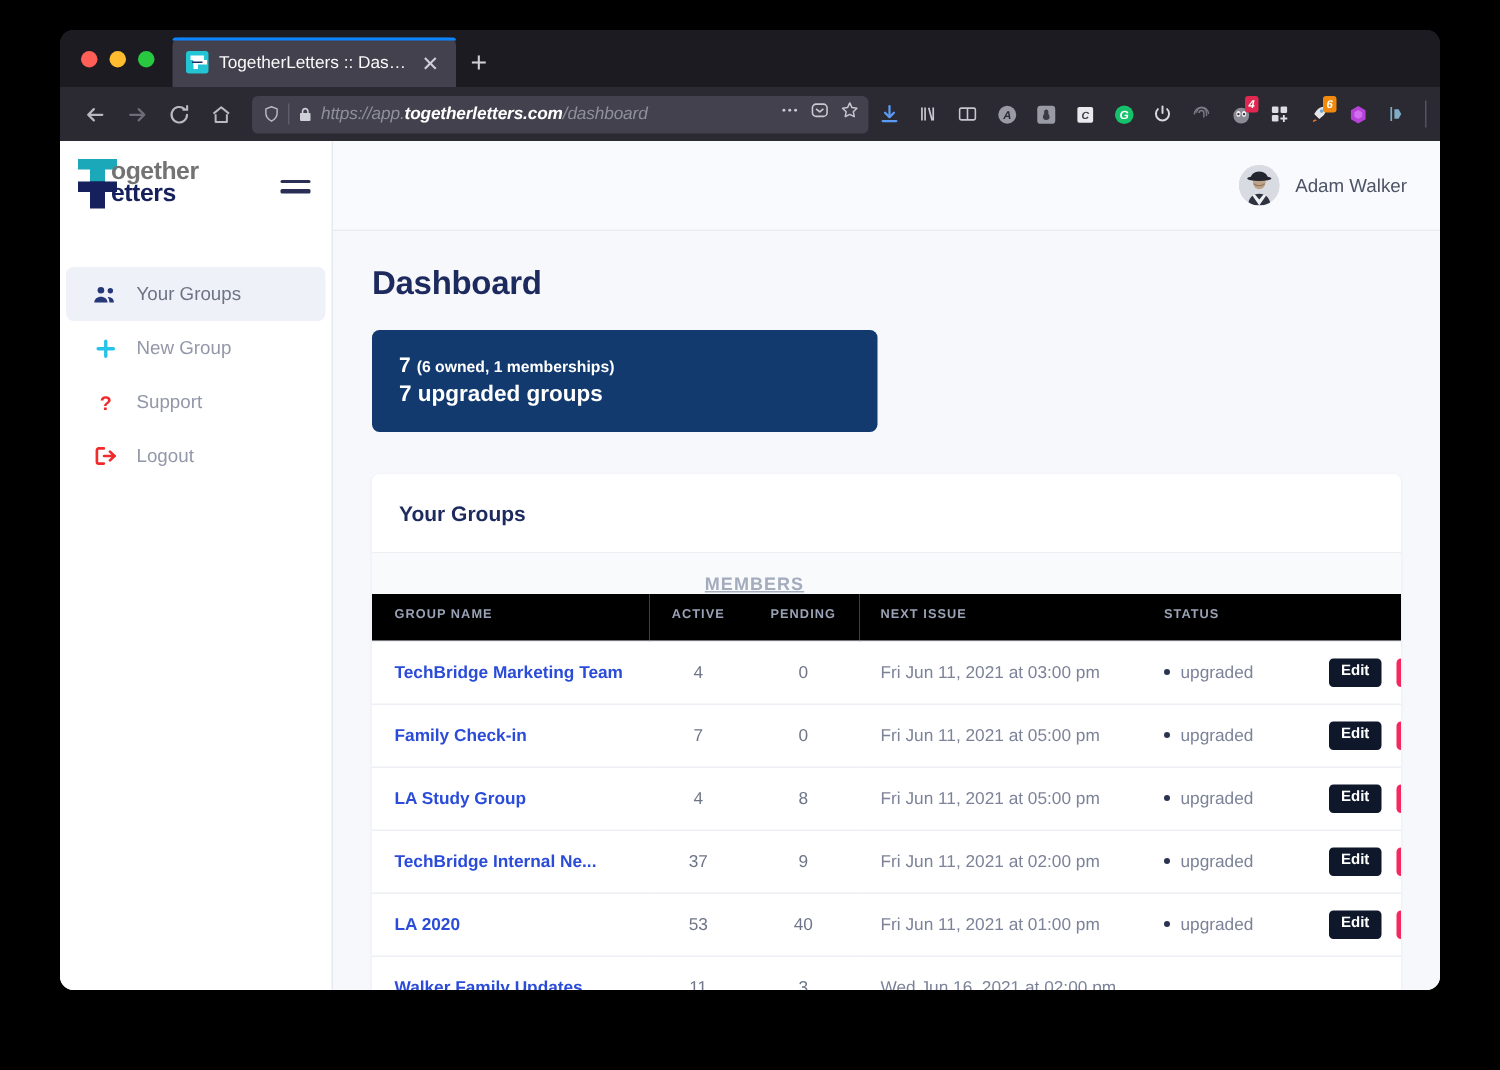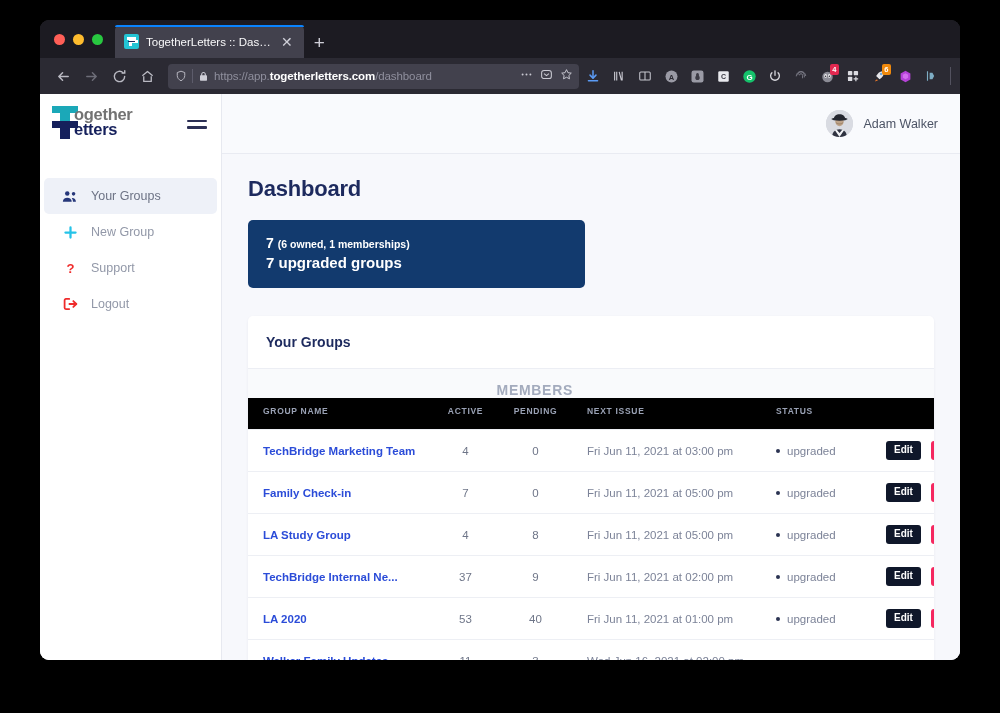--- a/index.html
+++ b/index.html
@@ -100,20 +100,21 @@
 
   
   .navbar {
     height: 36px;
     background: #2b2a33;
     display: flex;
     align-items: center;
     padding: 0 10px;
     gap: 2px;
     flex: 0 0 auto;
+    font-style: italic;
   }
   .navbtn {
     width: 26px; height: 26px;
     display: flex; align-items: center; justify-content: center;
     color: #b9b9c2;
     border-radius: 4px;
     flex: 0 0 auto;
   }
   .navbtn.disabled { color: #6d6d78; }
   .navbtn svg { display: block; }
@@ -313,27 +314,28 @@
   table.groups { width: 100%; border-collapse: collapse; table-layout: fixed; }
   table.groups thead tr.grp { background: #f9fafc; }
   .th-group { width: 185px; }
   .th-active { width: 65px; }
   .th-pending { width: 75px; }
   .th-next { width: 185px; }
   .th-status { width: 120px; }
   .th-actions { width: 130px; }
 
   th.colgrp {
-    font-size: 14px;
+    font-size: 12px;
     letter-spacing: 0.7px;
     color: #a3abbd;
     font-weight: 600;
-    text-align: right;
+    text-align: center;
     padding: 13px 0 0 0;
     background: #f9fafc;
+    text-decoration: underline;
   }
   thead tr.heads th {
     font-size: 8.5px;
     letter-spacing: 0.7px;
     color: #9aa2b5;
     font-weight: 600;
     padding: 8px 0 13px 0;
     background: #000000;
     text-align: center;
   }

